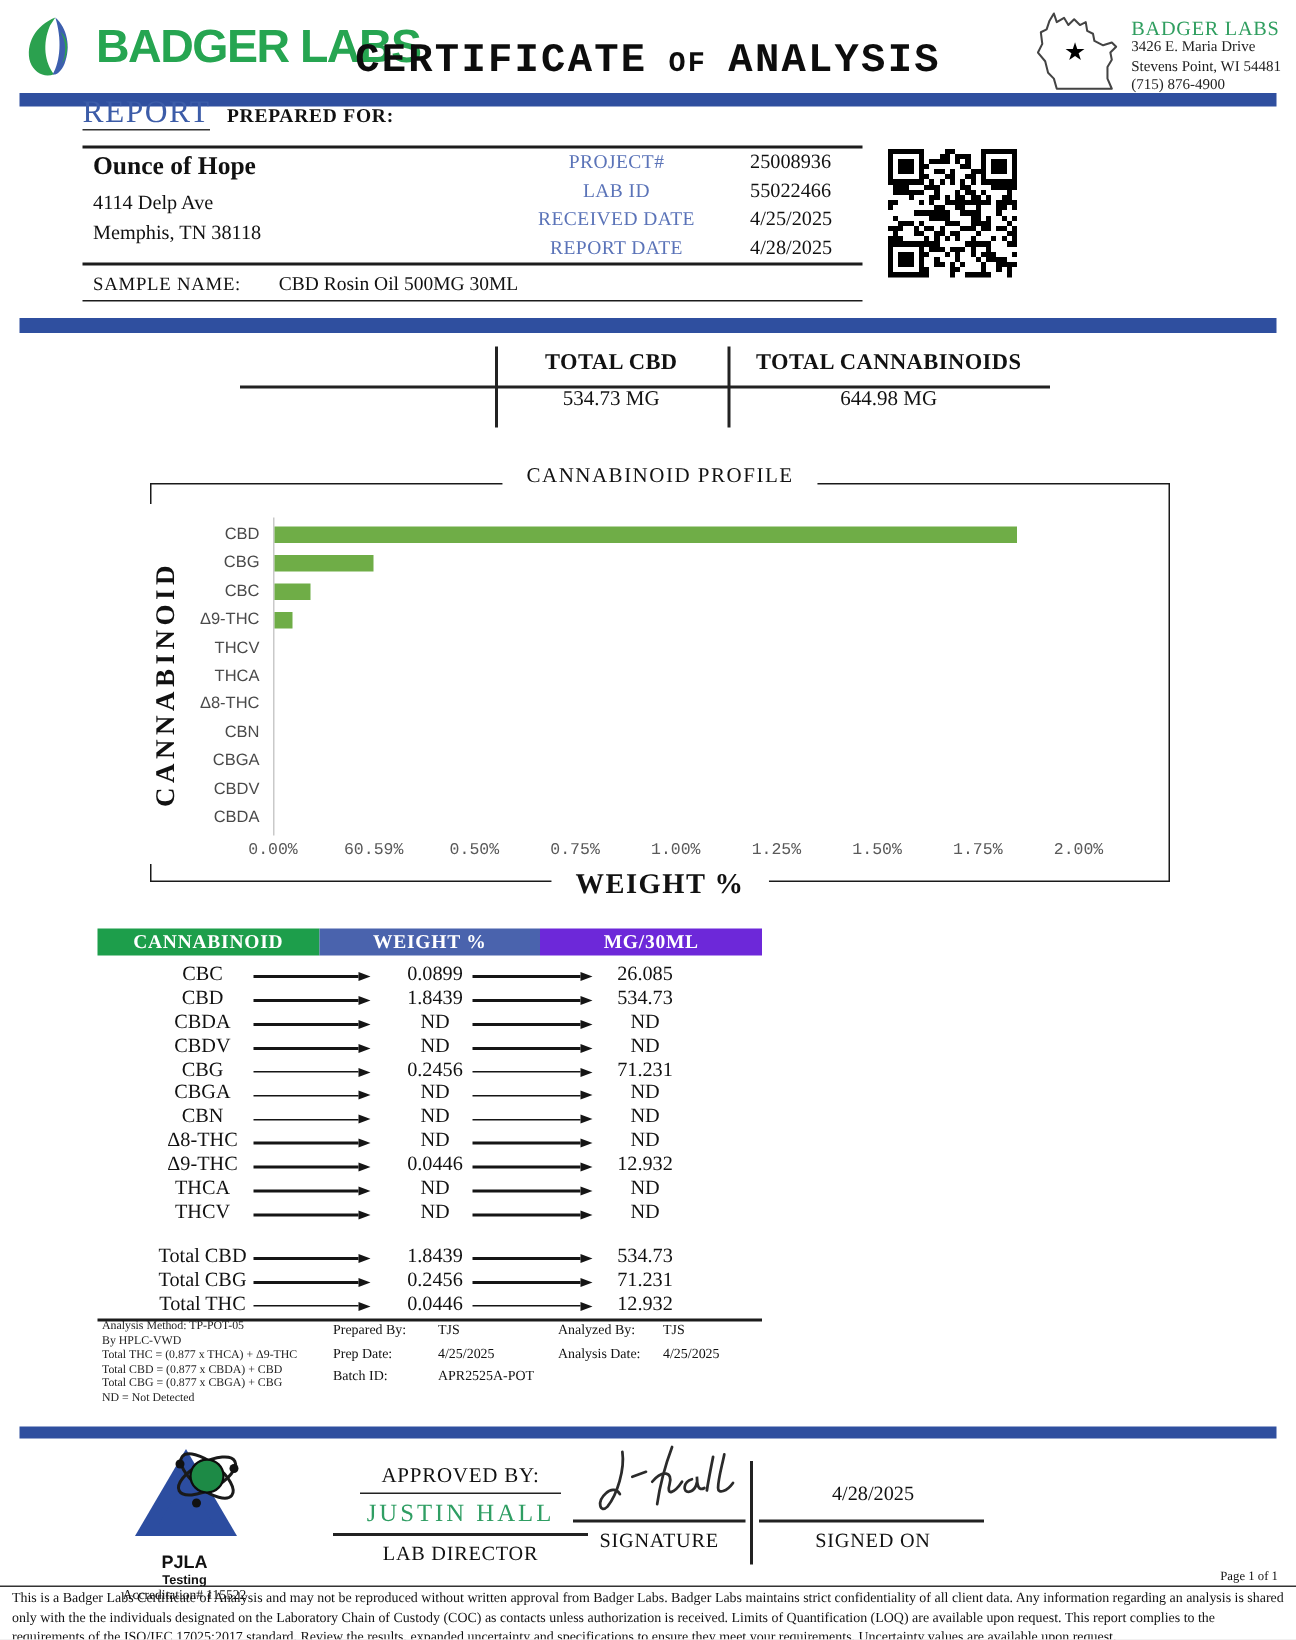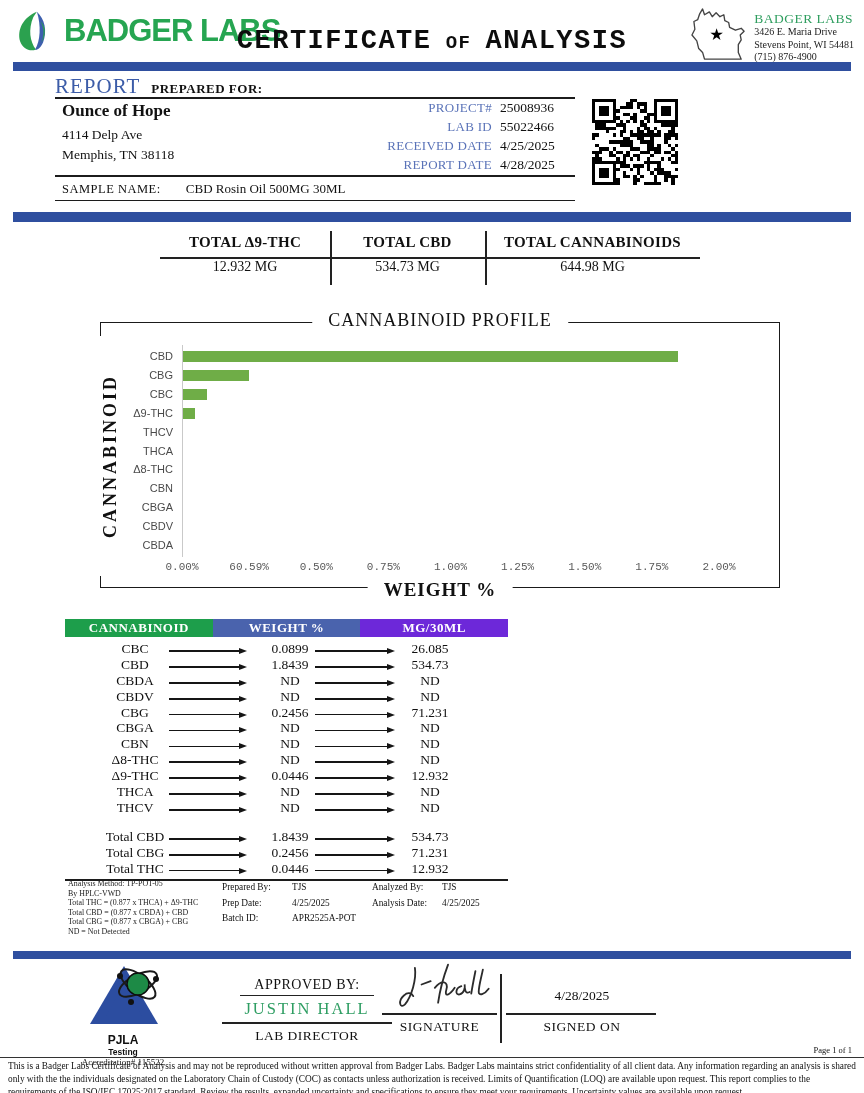--- a/index.html
+++ b/index.html
@@ -14,47 +14,47 @@
              font-weight:bold;color:#0d0d0d;letter-spacing:1.5px;}
   .coa-title .big{font-size:27px;}
   .coa-title .small{font-size:19px;padding:0 3px;}
   .lab-block{right:10px;top:8px;display:flex;gap:4px;align-items:flex-start;}
   .lab-text{font-size:10px;line-height:12.5px;color:#222;padding-top:3px;}
   .lab-text .lab-name{color:#2f9e5f;font-size:13.5px;letter-spacing:0.5px;line-height:15px;}
 
   .bluebar{left:13px;width:838px;background:#2f4f9f;}
 
   
-  .report-head{left:55px;top:74px;}
+  .report-head{left:55px;top:62px;}
   .report-word{font-size:21px;color:#3c5ca8;letter-spacing:1px;border-bottom:1.5px solid #333;padding-bottom:0px;}
   .prepared{font-size:13px;font-weight:bold;color:#111;letter-spacing:0.5px;margin-left:7px;}
   .hline{background:#1c1c1c;}
   .client-name{left:62px;top:101px;font-size:17px;font-weight:bold;}
   .client-a1{left:62px;top:127px;font-size:13.5px;}
   .client-a2{left:62px;top:147px;font-size:13.5px;}
   .meta-rows{left:330px;top:100px;width:245px;}
   .meta-row{display:flex;height:19px;align-items:baseline;}
-  .meta-label{width:162px;text-align:right;color:#5a73b8;font-size:13px;letter-spacing:0.3px;}
+  .meta-label{width:162px;text-align:center;color:#5a73b8;font-size:13px;letter-spacing:0.3px;}
   .meta-value{margin-left:8px;font-size:13.5px;color:#111;}
   .sample-row{left:62px;top:181px;font-size:12.5px;}
   .sample-label{letter-spacing:0.5px;}
   .sample-value{margin-left:22px;font-size:13px;}
 
   
   .totals{left:160px;top:231px;width:540px;height:54px;}
   .totals-cell{position:absolute;top:0;height:54px;text-align:center;}
   .totals-label{font-size:15px;font-weight:bold;letter-spacing:0.3px;padding-top:3px;}
   .totals-value{font-size:14px;padding-top:8px;}
   .totals-hline{position:absolute;left:0;right:0;top:26px;height:1.5px;background:#222;}
   .totals-vline{position:absolute;top:0;bottom:0;width:1.5px;background:#222;}
 
   
   .chart-box{left:100px;top:322px;width:678px;height:264px;border:1.8px solid #1a1a1a;}
   .chart-title{position:absolute;top:-13px;left:50%;transform:translateX(-50%);background:#fff;
-               padding:0 16px;font-size:18px;letter-spacing:1px;color:#111;white-space:nowrap;}
+               padding:0 16px;font-size:14px;letter-spacing:1px;color:#111;white-space:nowrap;}
   .chart-ylab{position:absolute;left:-110px;top:122px;width:240px;height:22px;text-align:center;
               transform:rotate(-90deg);background:#fff;font-size:18px;font-weight:600;letter-spacing:3px;}
   .chart-xlab{position:absolute;bottom:-14px;left:50%;transform:translateX(-50%);background:#fff;
               padding:0 16px;font-size:19px;font-weight:600;letter-spacing:1px;white-space:nowrap;}
   .plot{position:absolute;left:0;top:0;right:0;bottom:0;}
   .axis-line{position:absolute;left:81px;top:22px;height:212px;width:1px;background:#c9c9c9;}
   .bar-row{position:absolute;left:0;width:100%;height:19px;}
   .bar-label{position:absolute;left:0;width:72px;text-align:right;font-family:"Liberation Sans",sans-serif;
              font-size:11px;color:#4a4a4a;top:3px;}
   .bar{position:absolute;left:82px;top:4px;height:11px;background:#6fad47;}
@@ -502,24 +502,20 @@
         <rect x="65.36" y="82.56" width="3.44" height="3.44" fill="#000"></rect>
         <rect x="79.12" y="82.56" width="3.44" height="3.44" fill="#000"></rect>
       </svg></div>
 
   <div class="abs bluebar" style="top:212px;height:10px;"></div>
 
   <div class="abs totals" id="totals">
     <div class="totals-hline"></div>
     <div class="totals-vline" style="left:170px;"></div>
     <div class="totals-vline" style="left:325px;"></div>
-  <div class="totals-cell" style="left: 0px; width: 170px;">
-        <div class="totals-label">TOTAL Δ9-THC</div>
-        <div class="totals-value">12.932 MG</div>
-      </div>
       <div class="totals-cell" style="left: 170px; width: 155px;">
         <div class="totals-label">TOTAL CBD</div>
         <div class="totals-value">534.73 MG</div>
       </div>
       <div class="totals-cell" style="left: 325px; width: 215px;">
         <div class="totals-label">TOTAL CANNABINOIDS</div>
         <div class="totals-value">644.98 MG</div>
       </div>
     </div>
 

